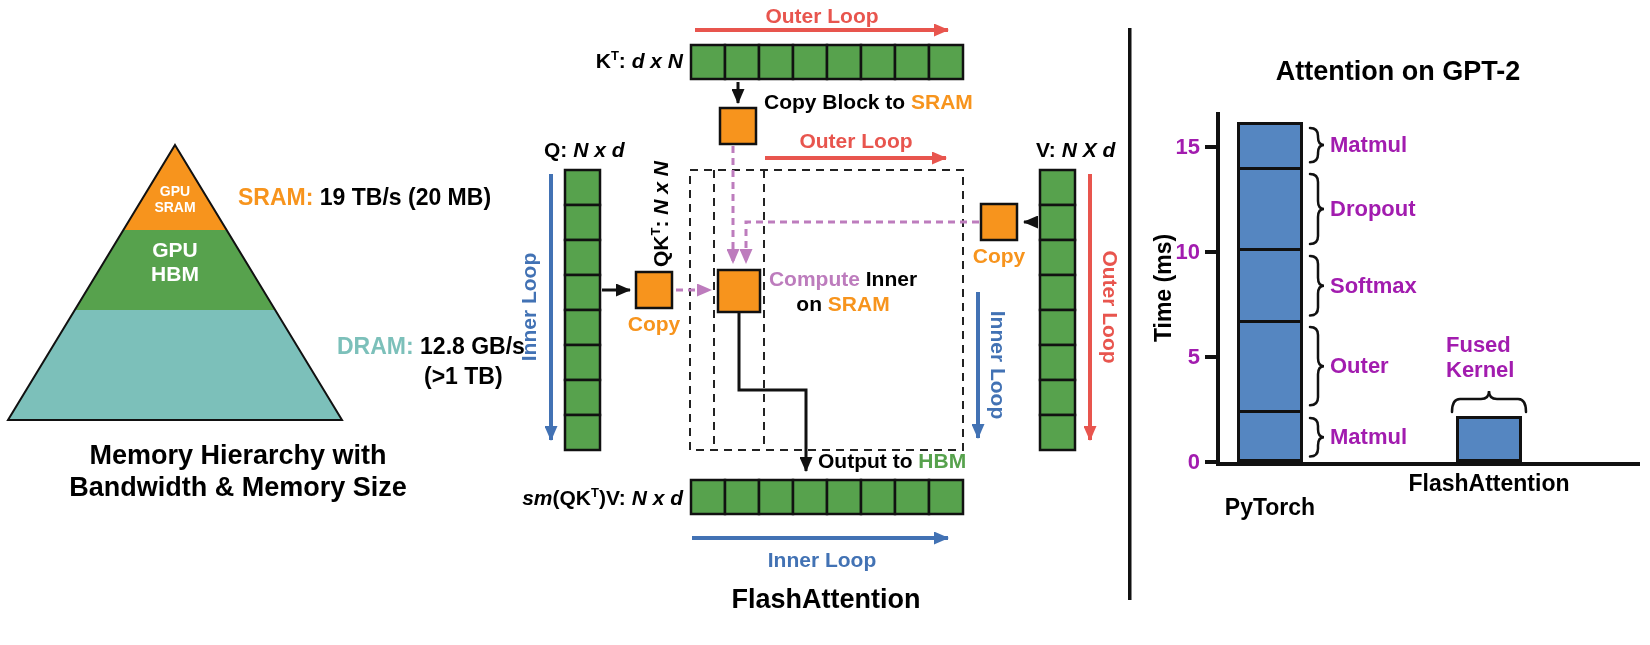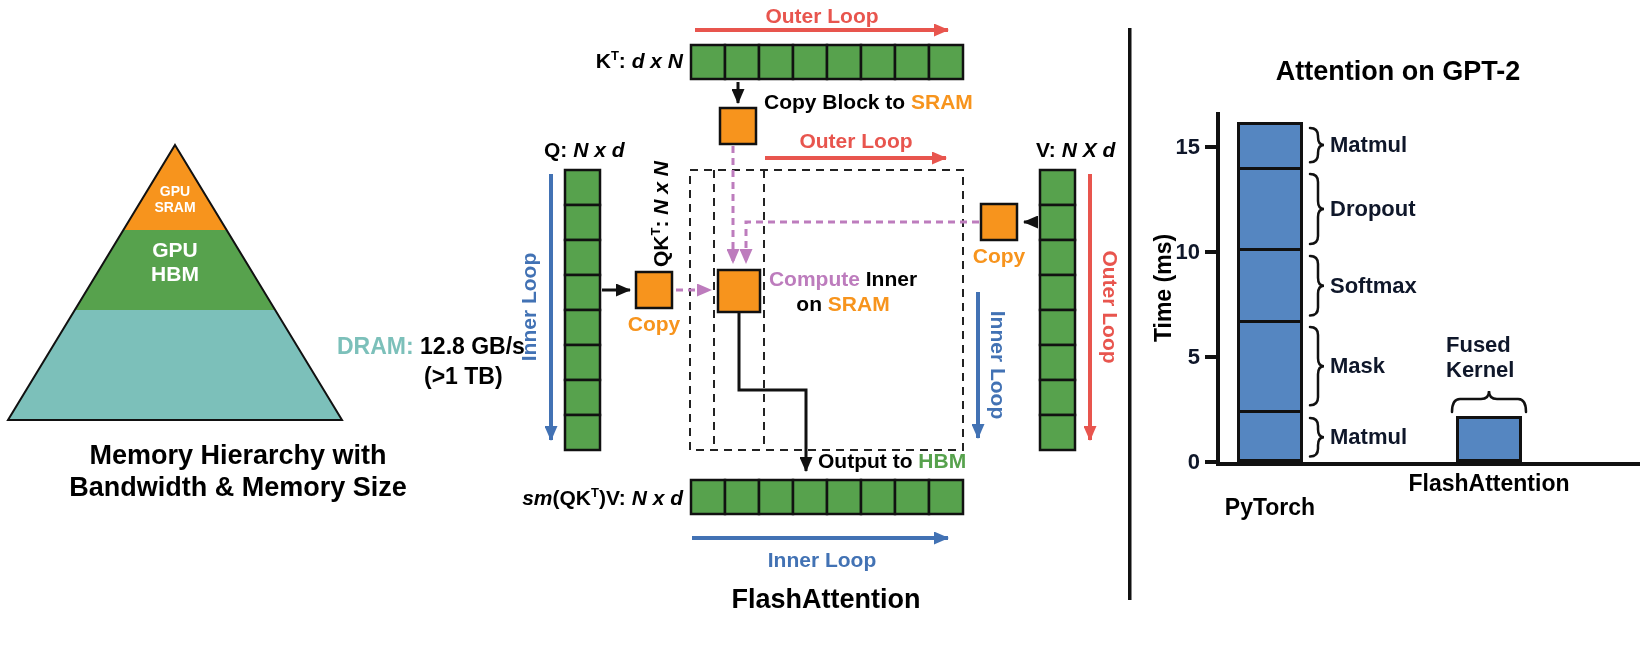--- a/index.html
+++ b/index.html
@@ -24,21 +24,21 @@
   .dash{fill:none;stroke:#222;stroke-width:2;stroke-dasharray:8 6;}
   .a-red{stroke:var(--red);stroke-width:4;fill:none;}
   .a-blue{stroke:var(--blue);stroke-width:4;fill:none;}
   .a-black{stroke:#111;stroke-width:3;fill:none;}
   .a-pink{stroke:var(--purple);stroke-width:3;fill:none;stroke-dasharray:7 5;}
   
   .axis{position:absolute;background:#111;}
   .tick{position:absolute;background:#111;}
   .bar{position:absolute;background:var(--bar_blue);border:3px solid #111;}
   .bar-sep{position:absolute;height:3px;background:#111;}
-  .seg-label{position:absolute;font-weight:700;font-size:22px;color:#0f172a;white-space:nowrap;}
+  .seg-label{position:absolute;font-weight:700;font-size:22px;color:#a21caf;white-space:nowrap;}
   .fused{white-space:normal;line-height:25px;}
   .bracesvg{position:absolute;overflow:visible;}
   .brace{fill:none;stroke:#111;stroke-width:2.5;stroke-linecap:round;}
 </style>
 </head>
 <body>
 
 <div id="canvas">
 
   <svg id="shape-layer" width="1650" height="645" viewBox="0 0 1650 645">
@@ -133,20 +133,23 @@
 
   <div class="t sz14 white ctr" style="left:175px;top:183px;">
     <div>GPU</div>
     <div>SRAM</div>
   </div>
   <div class="t sz21 white ctr" style="left:175px;top:238px;">
     <div>GPU</div>
     <div>HBM</div>
   </div>
 
+  <div class="t sz23" style="left:238px;top:184px;">
+    <span class="orange">SRAM:</span><span> 19 TB/s (20 MB)</span>
+  </div>
   <div class="t sz23" style="left:337px;top:333px;">
     <span class="teal">DRAM:</span><span> 12.8 GB/s</span>
   </div>
   <div class="t sz23" style="left:424px;top:363px;">(&gt;1 TB)</div>
 
   <div class="t sz26 ctr" style="left:238px;top:472px;">Bandwidth &amp; Memory Size</div>
   <div class="t sz26 ctr" style="left:238px;top:440px;">Memory Hierarchy with</div>
 
   <div class="t sz21 red ctr" style="left:822px;top:4px;">Outer Loop</div>
 
@@ -212,21 +215,21 @@
       <div class="bar" style="left: 1237px; top: 121.8px; width: 66px; height: 340.2px;"></div>
       <div class="bar-sep" style="left: 1237px; top: 410.1px; width: 66px;"></div>
       <svg class="bracesvg" width="18" height="40.39999999999998" style="position: absolute; left: 1308px; top: 416.6px;">
         <path d="M2,1 Q10,1 10,9 L10,12.199999999999989 Q10,20.19999999999999 16,20.19999999999999 Q10,20.19999999999999 10,28.19999999999999 L10,31.399999999999977 Q10,39.39999999999998 2,39.39999999999998" class="brace"></path>
       </svg>
       <div class="seg-label" style="left: 1330px; top: 436.8px; transform: translateY(-50%);">Matmul</div>
       <div class="bar-sep" style="left: 1237px; top: 319.8px; width: 66px;"></div>
       <svg class="bracesvg" width="18" height="80.30000000000001" style="position: absolute; left: 1308px; top: 326.3px;">
         <path d="M2,1 Q10,1 10,9 L10,32.150000000000006 Q10,40.150000000000006 16,40.150000000000006 Q10,40.150000000000006 10,48.150000000000006 L10,71.30000000000001 Q10,79.30000000000001 2,79.30000000000001" class="brace"></path>
       </svg>
-      <div class="seg-label" style="left: 1330px; top: 366.45px; transform: translateY(-50%);">Mask</div>
+      <div class="seg-label" style="left: 1330px; top: 366.45px; transform: translateY(-50%);">Outer</div>
       <div class="bar-sep" style="left: 1237px; top: 248.4px; width: 66px;"></div>
       <svg class="bracesvg" width="18" height="61.400000000000006" style="position: absolute; left: 1308px; top: 254.9px;">
         <path d="M2,1 Q10,1 10,9 L10,22.700000000000003 Q10,30.700000000000003 16,30.700000000000003 Q10,30.700000000000003 10,38.7 L10,52.400000000000006 Q10,60.400000000000006 2,60.400000000000006" class="brace"></path>
       </svg>
       <div class="seg-label" style="left: 1330px; top: 285.6px; transform: translateY(-50%);">Softmax</div>
       <div class="bar-sep" style="left: 1237px; top: 166.5px; width: 66px;"></div>
       <svg class="bracesvg" width="18" height="71.9" style="position: absolute; left: 1308px; top: 173px;">
         <path d="M2,1 Q10,1 10,9 L10,27.950000000000003 Q10,35.95 16,35.95 Q10,35.95 10,43.95 L10,62.900000000000006 Q10,70.9 2,70.9" class="brace"></path>
       </svg>
       <div class="seg-label" style="left: 1330px; top: 208.95px; transform: translateY(-50%);">Dropout</div>

